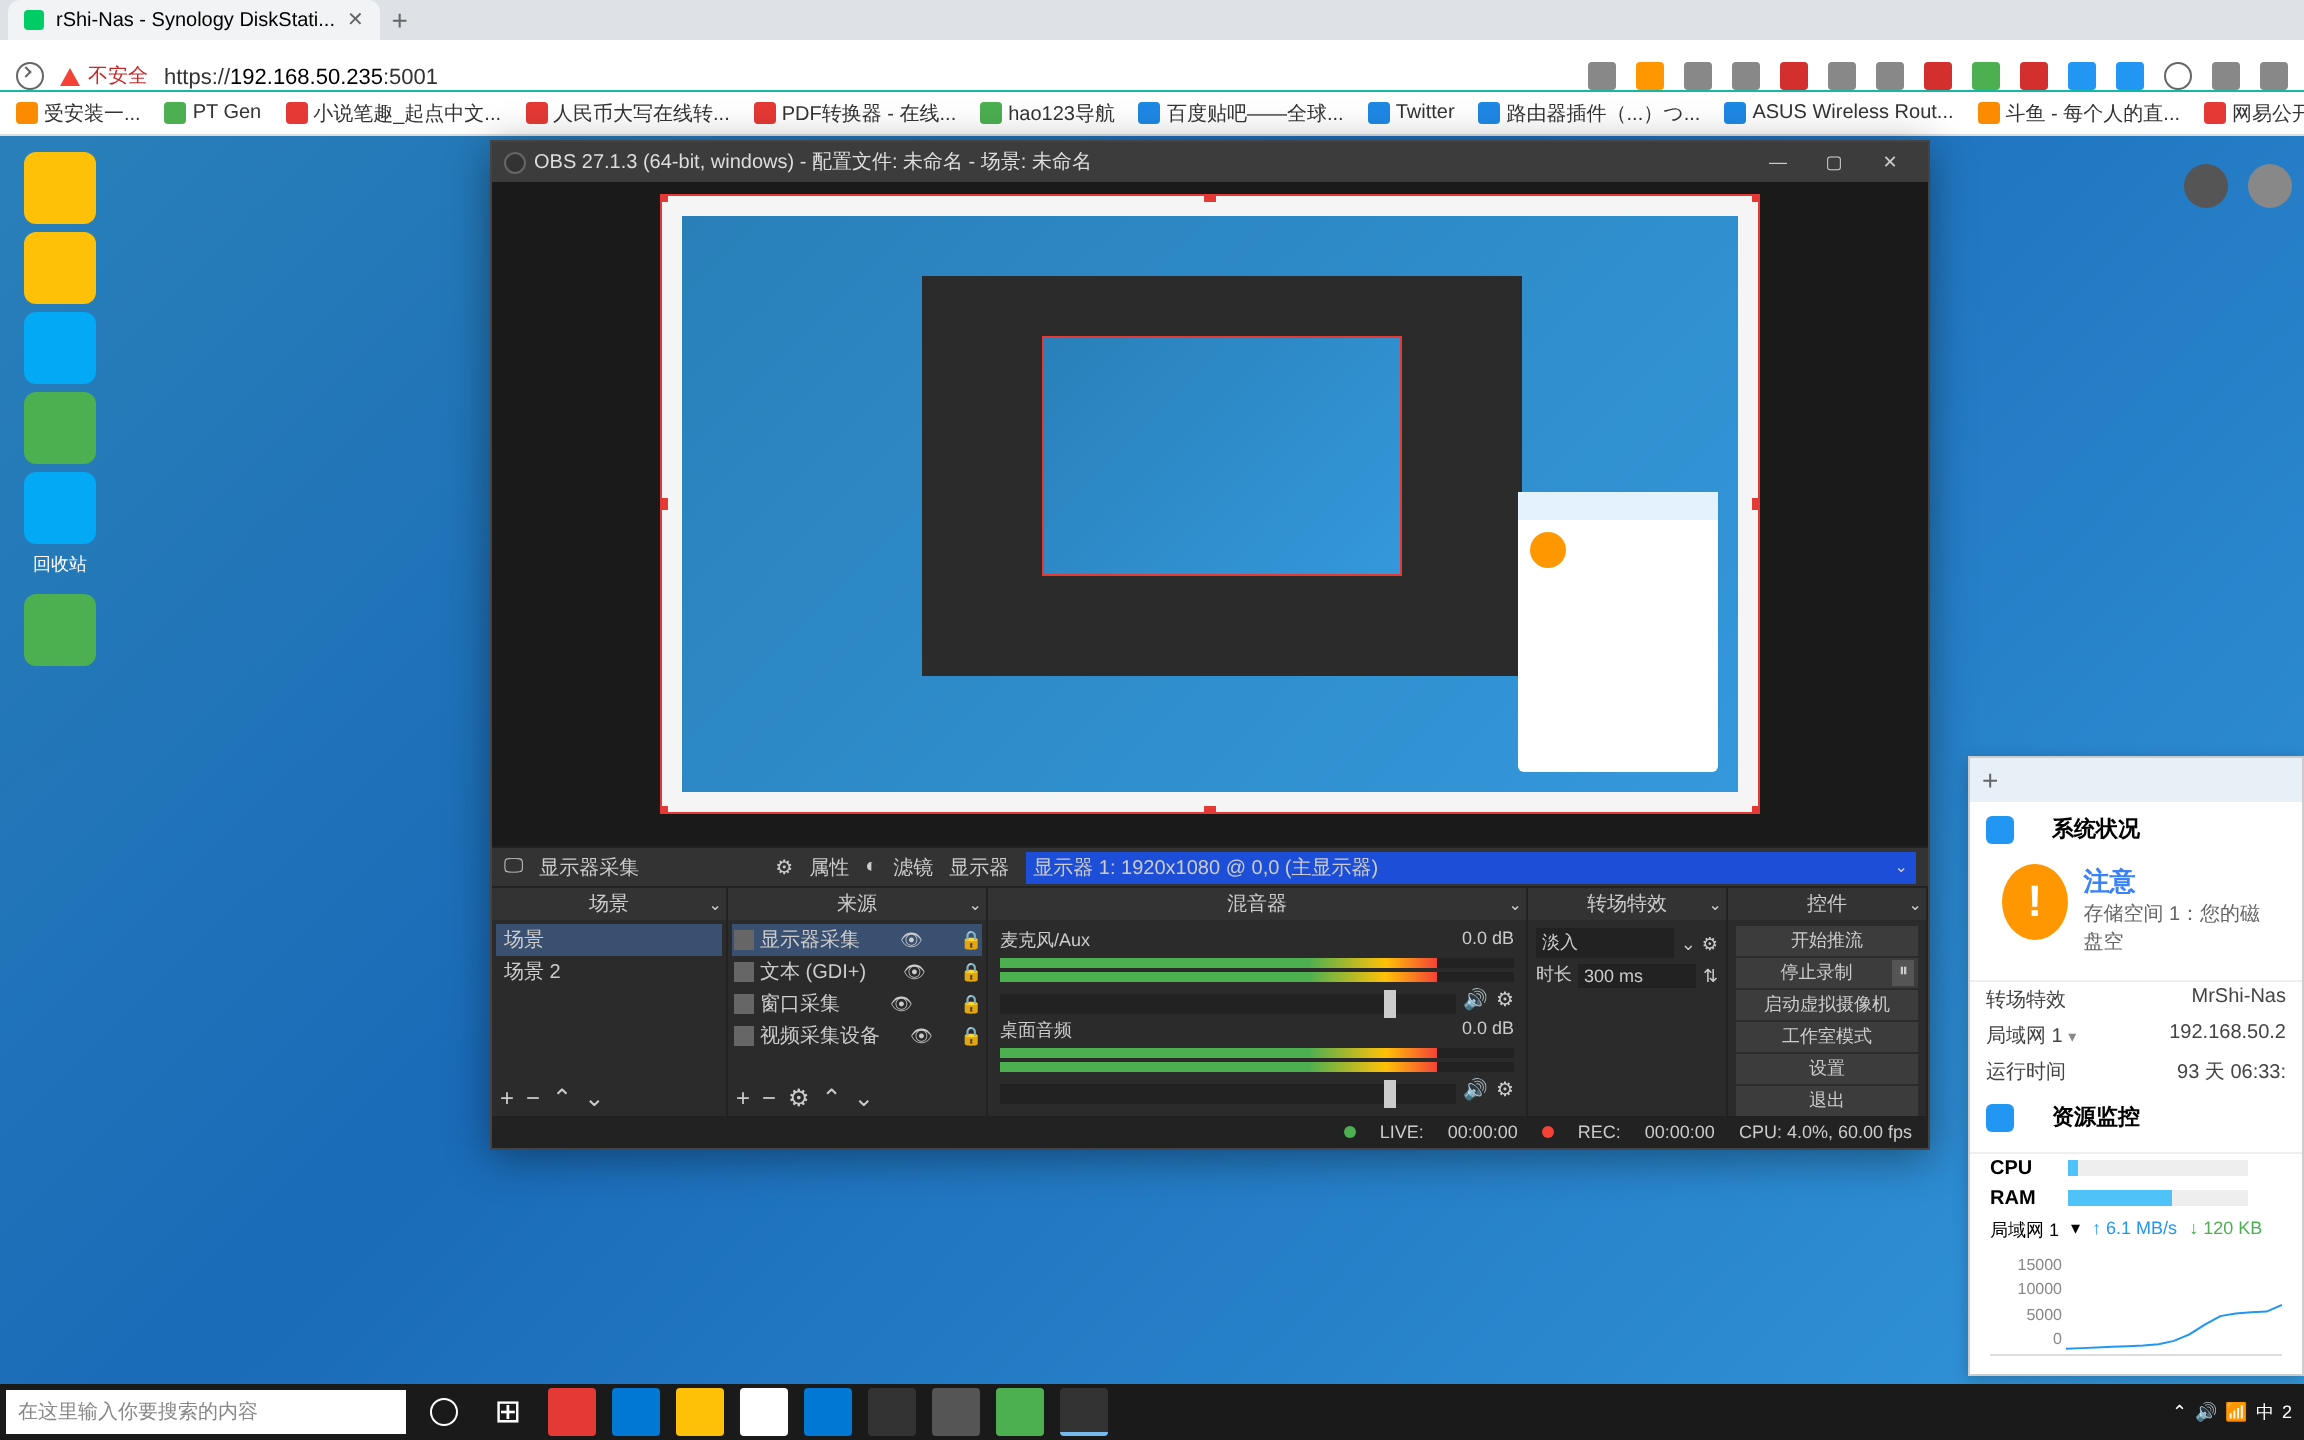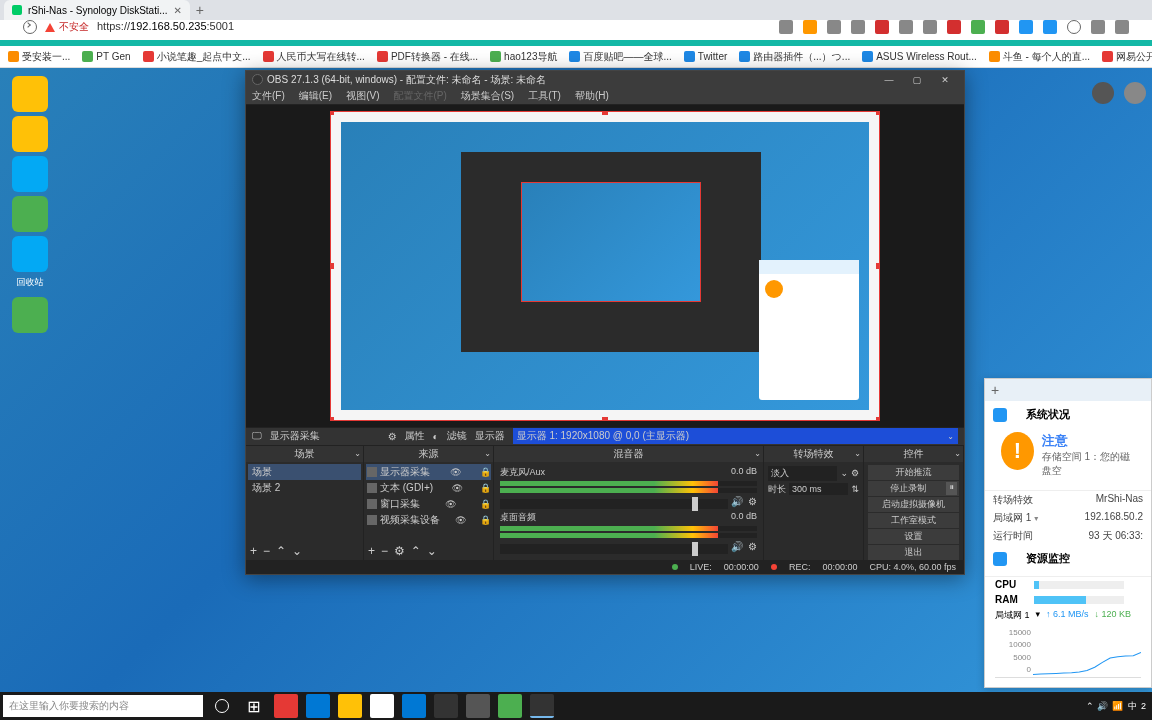--- a/index.html
+++ b/index.html
@@ -5,21 +5,21 @@
 * { margin: 0; padding: 0; box-sizing: border-box; font-family: "Segoe UI", Tahoma, sans-serif; }
 body { width: 1152px; height: 720px; overflow: hidden; background: #1a6bb8; position: relative; }
 
 
 .browser-tabs { height: 20px; background: #dee1e6; display: flex; align-items: center; font-size: 10px; }
 .tab { background: #f1f3f4; height: 20px; padding: 0 8px; display: flex; align-items: center; gap: 6px; border-radius: 6px 6px 0 0; margin-left: 4px; }
 .tab .favicon { width: 10px; height: 10px; background: #0c6; border-radius: 2px; }
 .tab .close { font-size: 10px; color: #666; cursor: pointer; }
 .new-tab { width: 20px; text-align: center; color: #666; cursor: pointer; font-size: 14px; }
 
-.address-bar { height: 26px; background: #fff; display: flex; align-items: flex-start; padding: 0 23px; gap: 8px; border-bottom: 6px solid #14b8a6; }
+.address-bar { height: 26px; background: #fff; display: flex; align-items: flex-end; padding: 0 8px; gap: 8px; border-bottom: 1px solid #14b8a6; }
 .nav-icon { width: 14px; height: 14px; border: 1.5px solid #666; border-radius: 50%; position: relative; cursor: pointer; }
 .nav-icon::after { content: ''; position: absolute; top: 2px; left: 2px; border: solid #666; border-width: 0 1.5px 1.5px 0; width: 3px; height: 3px; transform: rotate(-45deg); }
 .security { display: flex; align-items: center; gap: 4px; font-size: 10px; color: #c62828; }
 .security .tri { width: 0; height: 0; border-left: 5px solid transparent; border-right: 5px solid transparent; border-bottom: 9px solid #f44336; }
 .url { font-size: 11px; color: #333; }
 .url .host { color: #000; }
 .addr-right { margin-left: auto; display: flex; gap: 10px; align-items: center; }
 .addr-icon { width: 14px; height: 14px; background: #888; border-radius: 2px; }
 .addr-icon.red { background: #d32f2f; }
 .addr-icon.green { background: #4caf50; }
@@ -274,29 +274,20 @@
   <div class="obs">
     <div class="obs-title">
       <span class="logo"></span>
       <span>OBS 27.1.3 (64-bit, windows) - 配置文件: 未命名 - 场景: 未命名</span>
       <div class="wbtns">
         <span class="wbtn">—</span>
         <span class="wbtn">▢</span>
         <span class="wbtn close">✕</span>
       </div>
     </div>
-    <div class="obs-menu" id="obs-menu">
-        <span>文件(F)</span>
-        <span>编辑(E)</span>
-        <span>视图(V)</span>
-        <span class="disabled">配置文件(P)</span>
-        <span>场景集合(S)</span>
-        <span>工具(T)</span>
-        <span>帮助(H)</span>
-      </div>
 
     <div class="obs-preview">
       <div class="preview-inner">
         <div class="recursion">
           <div class="recursion2">
             <div class="recursion3"></div>
           </div>
           <div class="mini-widget">
               <div class="hdr"></div>
               <div class="warn"></div>

